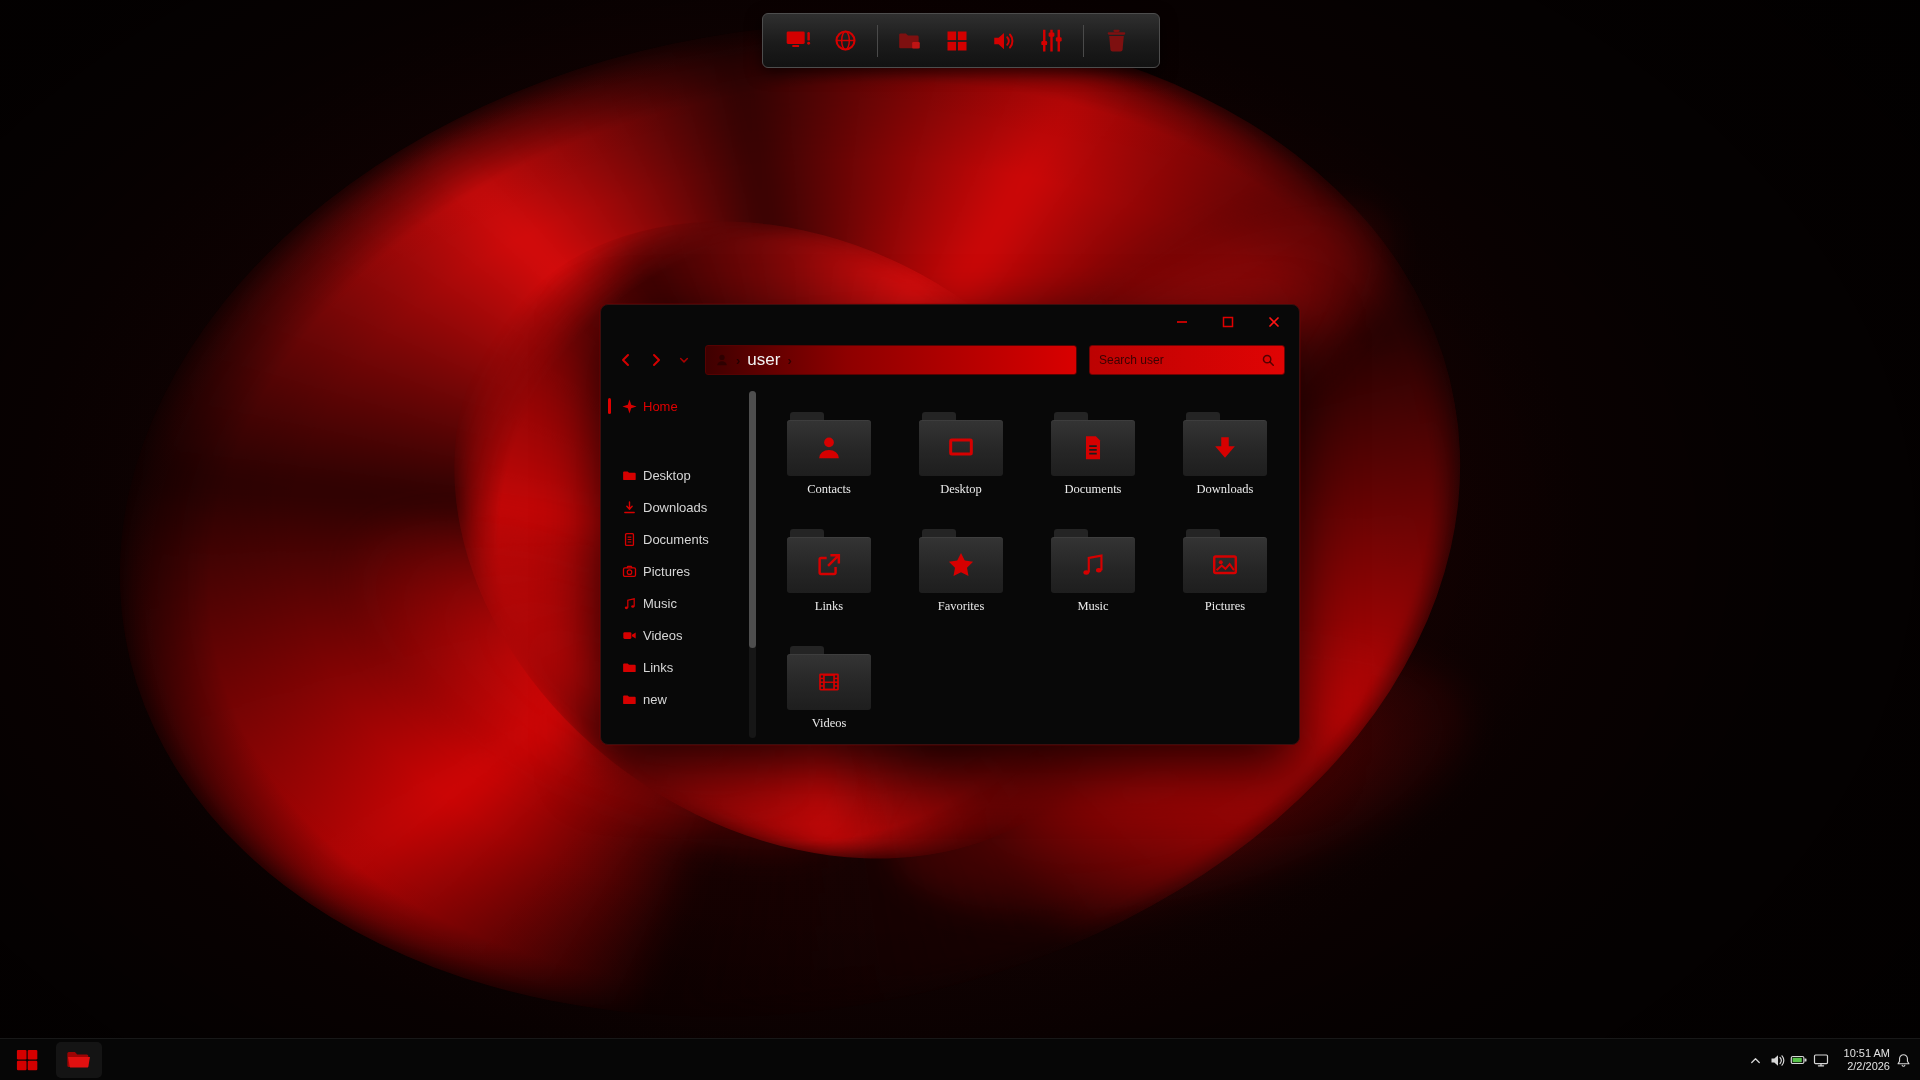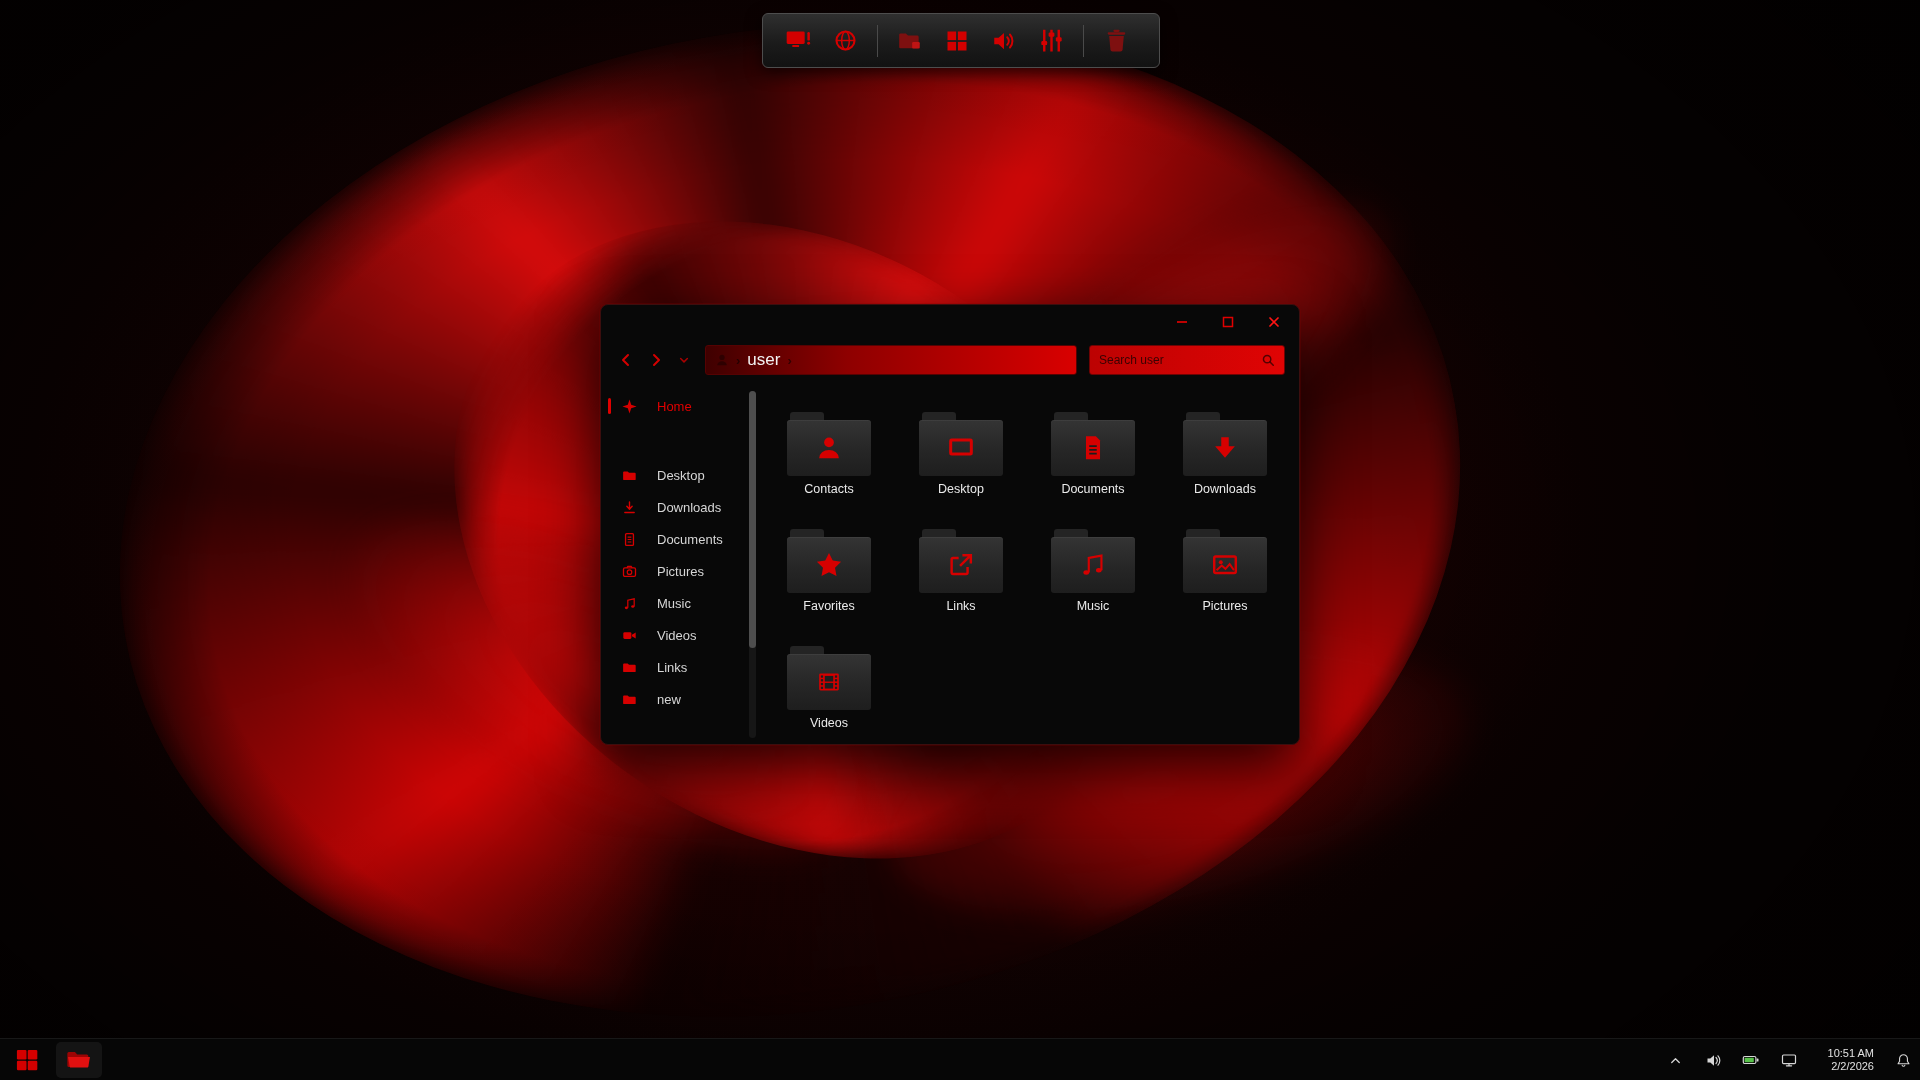--- a/index.html
+++ b/index.html
@@ -72,48 +72,48 @@
   .crumb-txt { color:#f2f2f2; font-size:17px; }
   .search { width:196px; height:30px; margin-left:12px; border-radius:3px; border:1px solid #6e0303;
     background: linear-gradient(90deg,#bc0202 0%, #e00404 100%);
     display:flex; align-items:center; padding:4px 9px; }
   .search input { flex:1; background:transparent; border:none; outline:none; font-size:12px; color:#1d0000;
     font-family:"Liberation Sans", sans-serif; }
   .search input::placeholder { color:#2b0303; opacity:.9; }
   .search-mag { color:rgba(0,0,0,.62); display:flex; }
 
   .sidebar { position:absolute; left:6px; top:86px; width:142px; }
-  .side-item { height:30px; display:flex; align-items:center; gap:20px; padding-left:15px; position:relative;
+  .side-item { height:30px; display:flex; align-items:center; gap:6px; padding-left:15px; position:relative;
     color:#d6d6d6; font-size:13px; cursor:pointer; border-radius:4px; }
   .side-item .sic { width:15px; height:15px; color:#d60000; display:flex; flex:none; }
   .side-home { color:#e00000; }
   .side-home::before { content:""; position:absolute; left:1px; top:7px; width:3px; height:16px; background:#e00000; border-radius:2px; }
   .side-group { margin-top:38px; }
   .side-group .side-item { height:32px; }
 
   .vscroll { position:absolute; left:148px; top:86px; width:7px; height:347px; background:#161616; border-radius:4px; cursor:pointer; }
   .vscroll .thumb { position:absolute; left:0; top:0; width:7px; height:74%; background:#4e4e4e; border-radius:4px; cursor:grab; }
 
-  .content { position:absolute; left:162px; top:102px; display:grid; grid-template-columns:repeat(4,132px); grid-auto-rows:117px; }
+  .content { position:absolute; left:162px; top:102px; display:grid; grid-template-columns:repeat(4,132px); grid-auto-rows:117px;font-family:Liberation Serif, serif; }
   .tile { display:flex; flex-direction:column; align-items:center; cursor:pointer; }
   .folder { position:relative; width:84px; height:64px; margin-top:5px; }
   .ftab { position:absolute; top:0; left:3px; width:34px; height:13px; background:#242424; border-radius:3px 3px 0 0; }
   .fbody { position:absolute; top:8px; left:0; width:84px; height:56px; border-radius:3px;
     background: linear-gradient(180deg,#343434 0%, #262626 55%, #1e1e1e 100%);
     display:flex; align-items:center; justify-content:center; box-shadow: inset 0 1px 0 rgba(255,255,255,.05); }
   .glyph { color:#d60000; }
   .flabel { margin-top:6px; font-size:12.5px; color:#eaeaea; }
 
   
   .taskbar { position:absolute; left:0; bottom:0; width:1920px; height:42px; background:#060606; border-top:1px solid #181818; }
   .startbtn { position:absolute; left:8px; top:4px; width:38px; height:34px; background:none; border:none; border-radius:4px;
     display:flex; align-items:center; justify-content:center; cursor:pointer; padding:0; }
   .taskapp { position:absolute; left:56px; top:3px; width:46px; height:36px; background:rgba(255,255,255,.06);
     border:none; border-radius:5px; display:flex; align-items:center; justify-content:center; cursor:pointer; padding:0; }
-  .tray { position:absolute; right:8px; top:0; height:42px; display:flex; align-items:center; gap:20px; }
+  .tray { position:absolute; right:8px; top:0; height:42px; display:flex; align-items:center; gap:4px; }
   .trayico { background:none; border:none; padding:0; display:flex; align-items:center; justify-content:center;
     color:#d6d6d6; cursor:pointer; width:18px; height:18px; }
   .clock { text-align:right; color:#e2e2e2; font-size:11px; line-height:13px; cursor:pointer; min-width:56px; }
 </style>
 </head>
 <body>
 
 <div class="screen">
 
   <div class="wallpaper">
@@ -381,39 +381,39 @@
               </svg>
         </div>
           </div>
         <div class="flabel">Downloads</div>
       </div>
 
       <div class="tile">
         <div class="folder">
             <div class="ftab"></div>
             <div class="fbody">
-          <svg class="glyph" width="30" height="30" viewBox="0 0 32 32" fill="currentColor">
-                <path d="M16 3.2 l4 8.1 8.9 1.3 -6.5 6.3 1.6 8.9 -8 -4.2 -8 4.2 1.6 -8.9 -6.5 -6.3 8.9 -1.3 z"></path>
-              </svg>
-        </div>
-          </div>
-        <div class="flabel">Favorites</div>
-      </div>
-
-      <div class="tile">
-        <div class="folder">
-            <div class="ftab"></div>
-            <div class="fbody">
           <svg class="glyph" width="30" height="30" viewBox="0 0 32 32">
                 <path d="M13.5 8.5 H7.5 a1.5 1.5 0 0 0 -1.5 1.5 v14 a1.5 1.5 0 0 0 1.5 1.5 h14 a1.5 1.5 0 0 0 1.5 -1.5 v-6" fill="none" stroke="currentColor" stroke-width="2.6"></path>
                 <path d="M17.5 5.5 h9 v9 M26.5 5.5 L15 17" fill="none" stroke="currentColor" stroke-width="2.6"></path>
               </svg>
         </div>
           </div>
         <div class="flabel">Links</div>
+      </div>
+
+      <div class="tile">
+        <div class="folder">
+            <div class="ftab"></div>
+            <div class="fbody">
+          <svg class="glyph" width="30" height="30" viewBox="0 0 32 32" fill="currentColor">
+                <path d="M16 3.2 l4 8.1 8.9 1.3 -6.5 6.3 1.6 8.9 -8 -4.2 -8 4.2 1.6 -8.9 -6.5 -6.3 8.9 -1.3 z"></path>
+              </svg>
+        </div>
+          </div>
+        <div class="flabel">Favorites</div>
       </div>
 
       <div class="tile">
         <div class="folder">
             <div class="ftab"></div>
             <div class="fbody">
           <svg class="glyph" width="30" height="30" viewBox="0 0 32 32">
                 <path d="M11.5 24 V8.5 L25 6 v15.5" fill="none" stroke="currentColor" stroke-width="2.3"></path>
                 <ellipse cx="8.8" cy="24" rx="3" ry="2.4" fill="currentColor"></ellipse>
                 <ellipse cx="22.2" cy="21.5" rx="3" ry="2.4" fill="currentColor"></ellipse>

